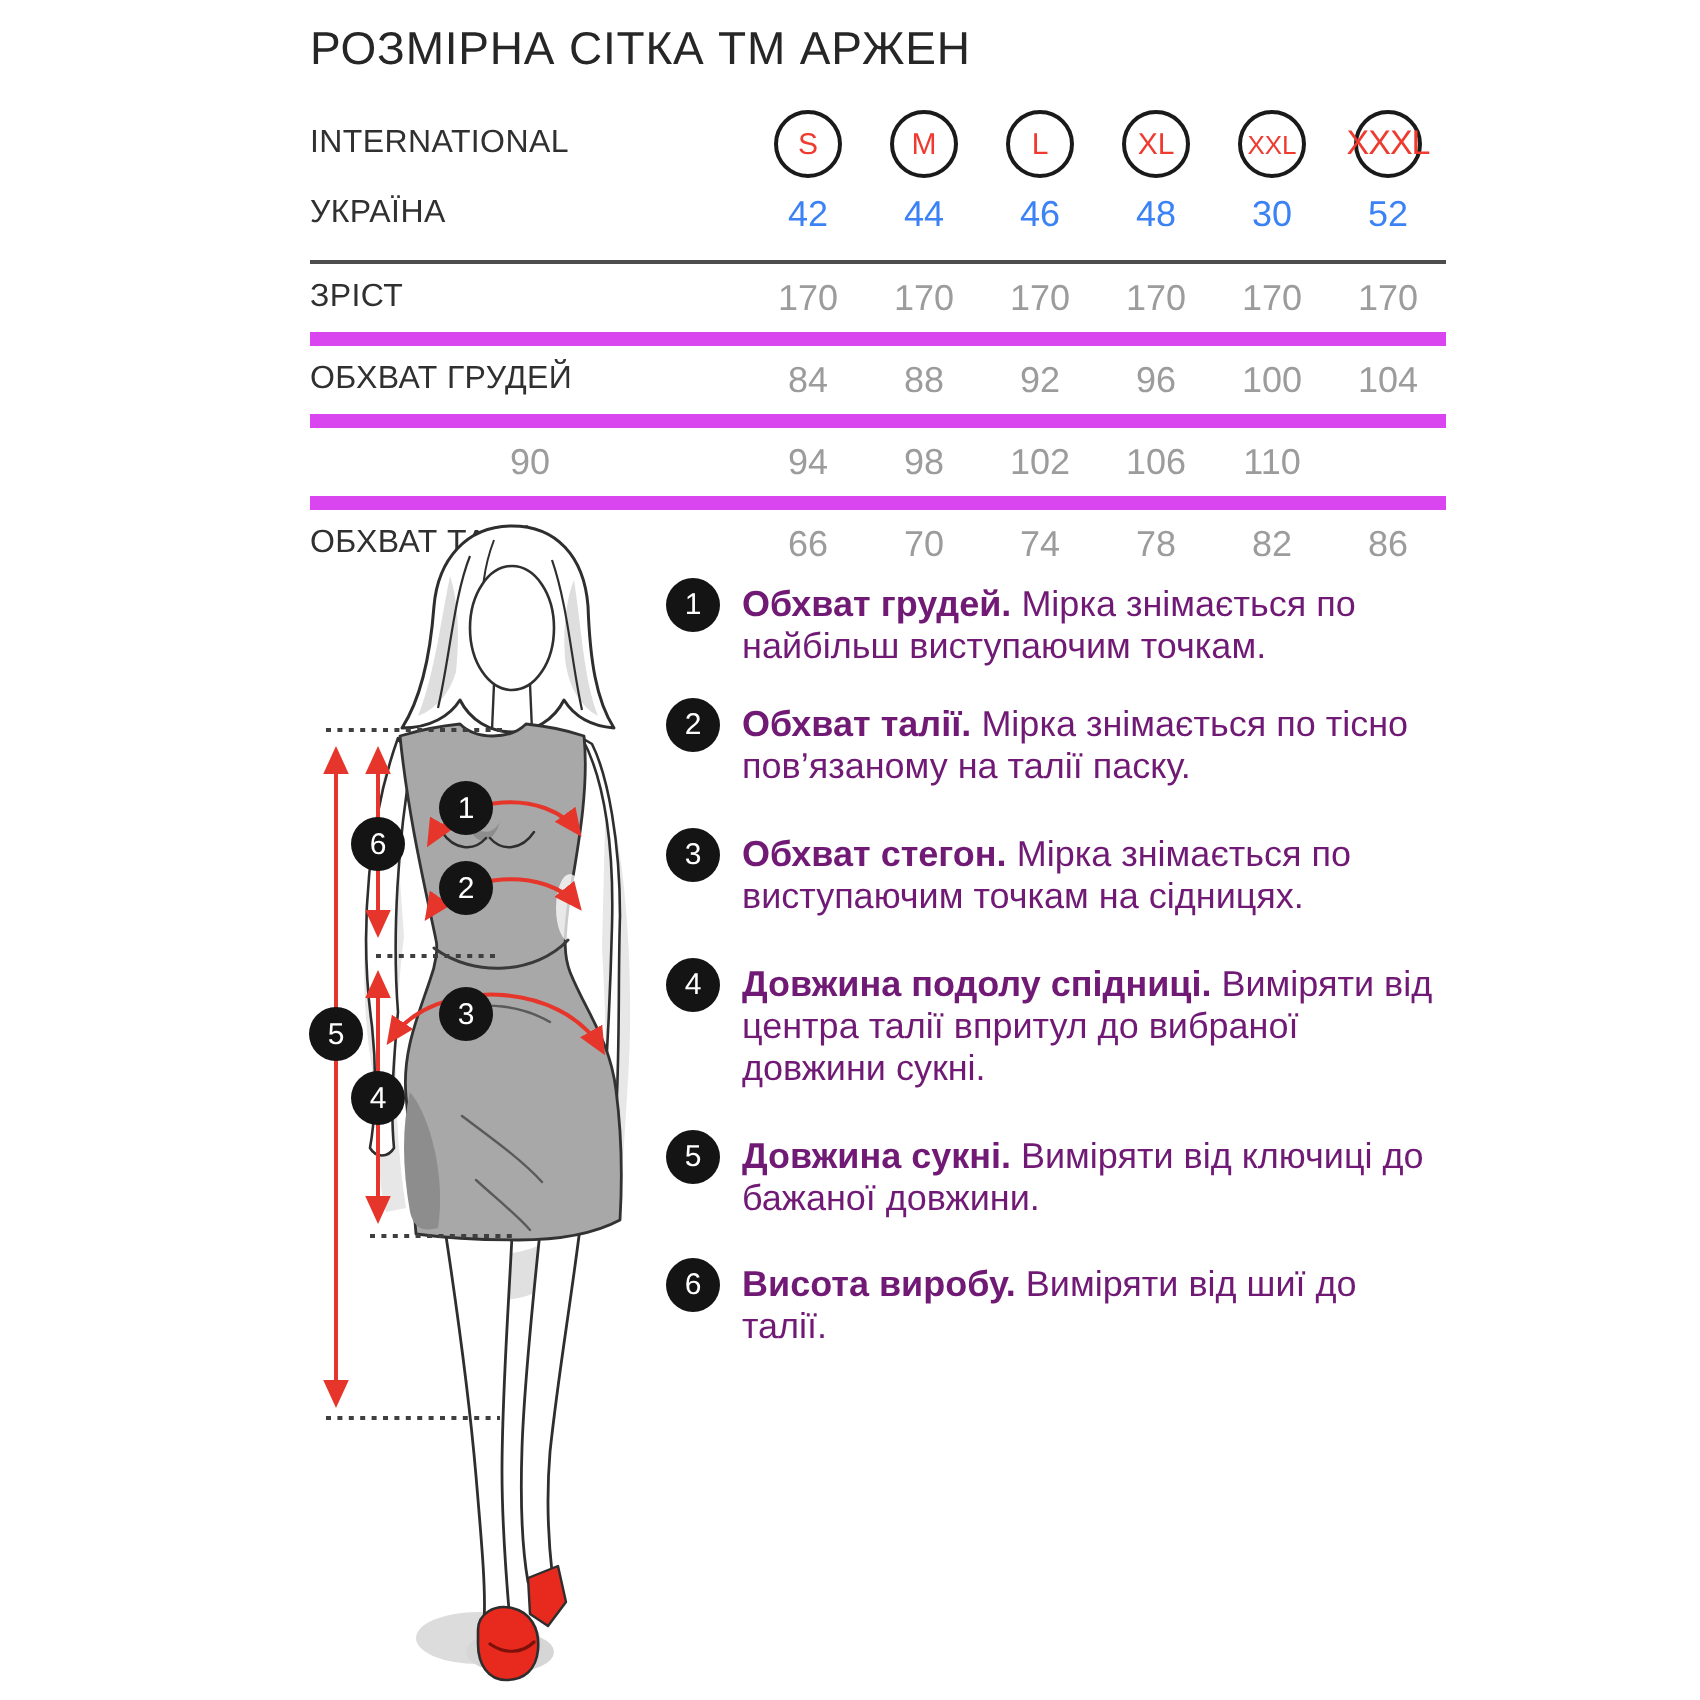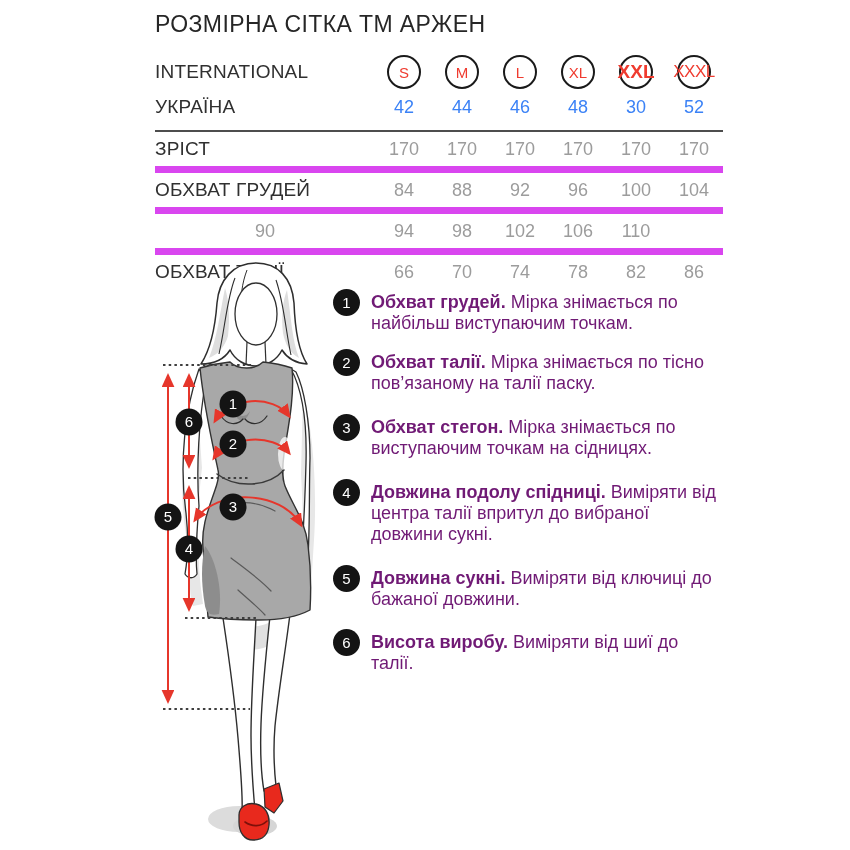--- a/index.html
+++ b/index.html
@@ -10,31 +10,31 @@
   
   .page-title{
     position:absolute;left:155px;top:11px;font-size:23px;font-weight:400;
     letter-spacing:.4px;color:#262626;
   }
   
   .trow{
     position:absolute;left:155px;width:568px;display:grid;
     grid-template-columns:220px repeat(6,58px);align-items:center;
   }
-  .trow .rlabel{font-size:19px;color:#303030;letter-spacing:.2px;}
+  .trow .rlabel{font-size:16px;color:#303030;letter-spacing:.2px;}
   .trow .cell{text-align:center;}
   .row-international{top:55px;height:34px;}
   .row-ukraine{top:90px;height:34px;}
   .row-ukraine .cell{font-size:18px;color:#3b82f6;}
   .size-circle{
     width:30px;height:30px;border:2px solid #1a1a1a;border-radius:50%;
     display:flex;align-items:center;justify-content:center;margin:0 auto;
     color:#ef3b2f;font-size:15px;white-space:nowrap;overflow:visible;
   }
-  .size-circle.sm{font-size:19px;font-weight:bold;}
+  .size-circle.sm{font-size:13px;}
   .size-circle.xsm{font-size:17px;letter-spacing:-.5px;}
   .tbody{
     position:absolute;left:155px;top:130px;width:568px;
     border-top:2px solid #4d4d4d;
   }
   .tbody .trow{position:relative;left:0;height:34px;border-bottom:7px solid #d946ef;}
   .tbody .trow:last-child{border-bottom:none;}
   .tbody .cell{font-size:18px;color:#9c9c9c;}
   
   .legend-item{position:absolute;left:333px;width:392px;display:flex;gap:11px;}

